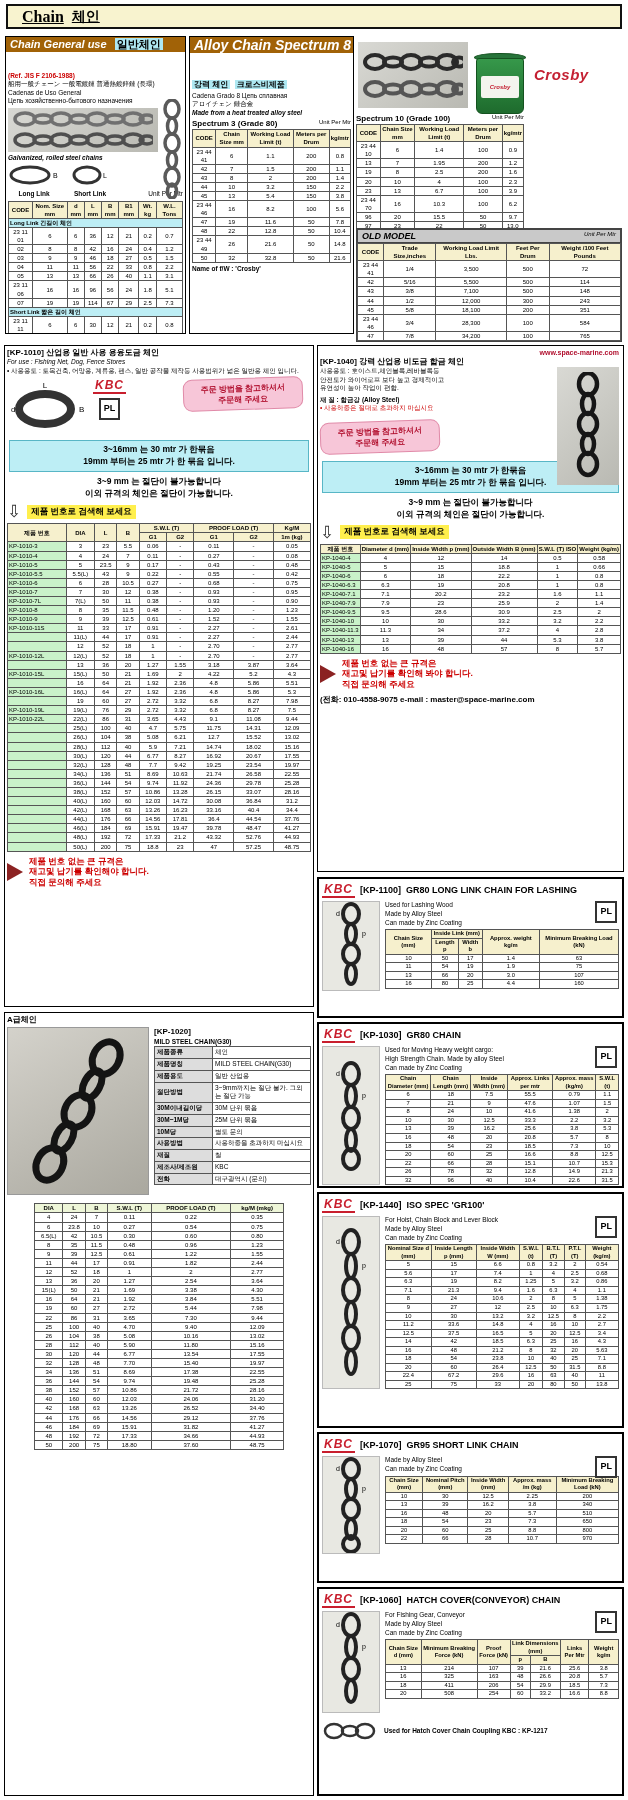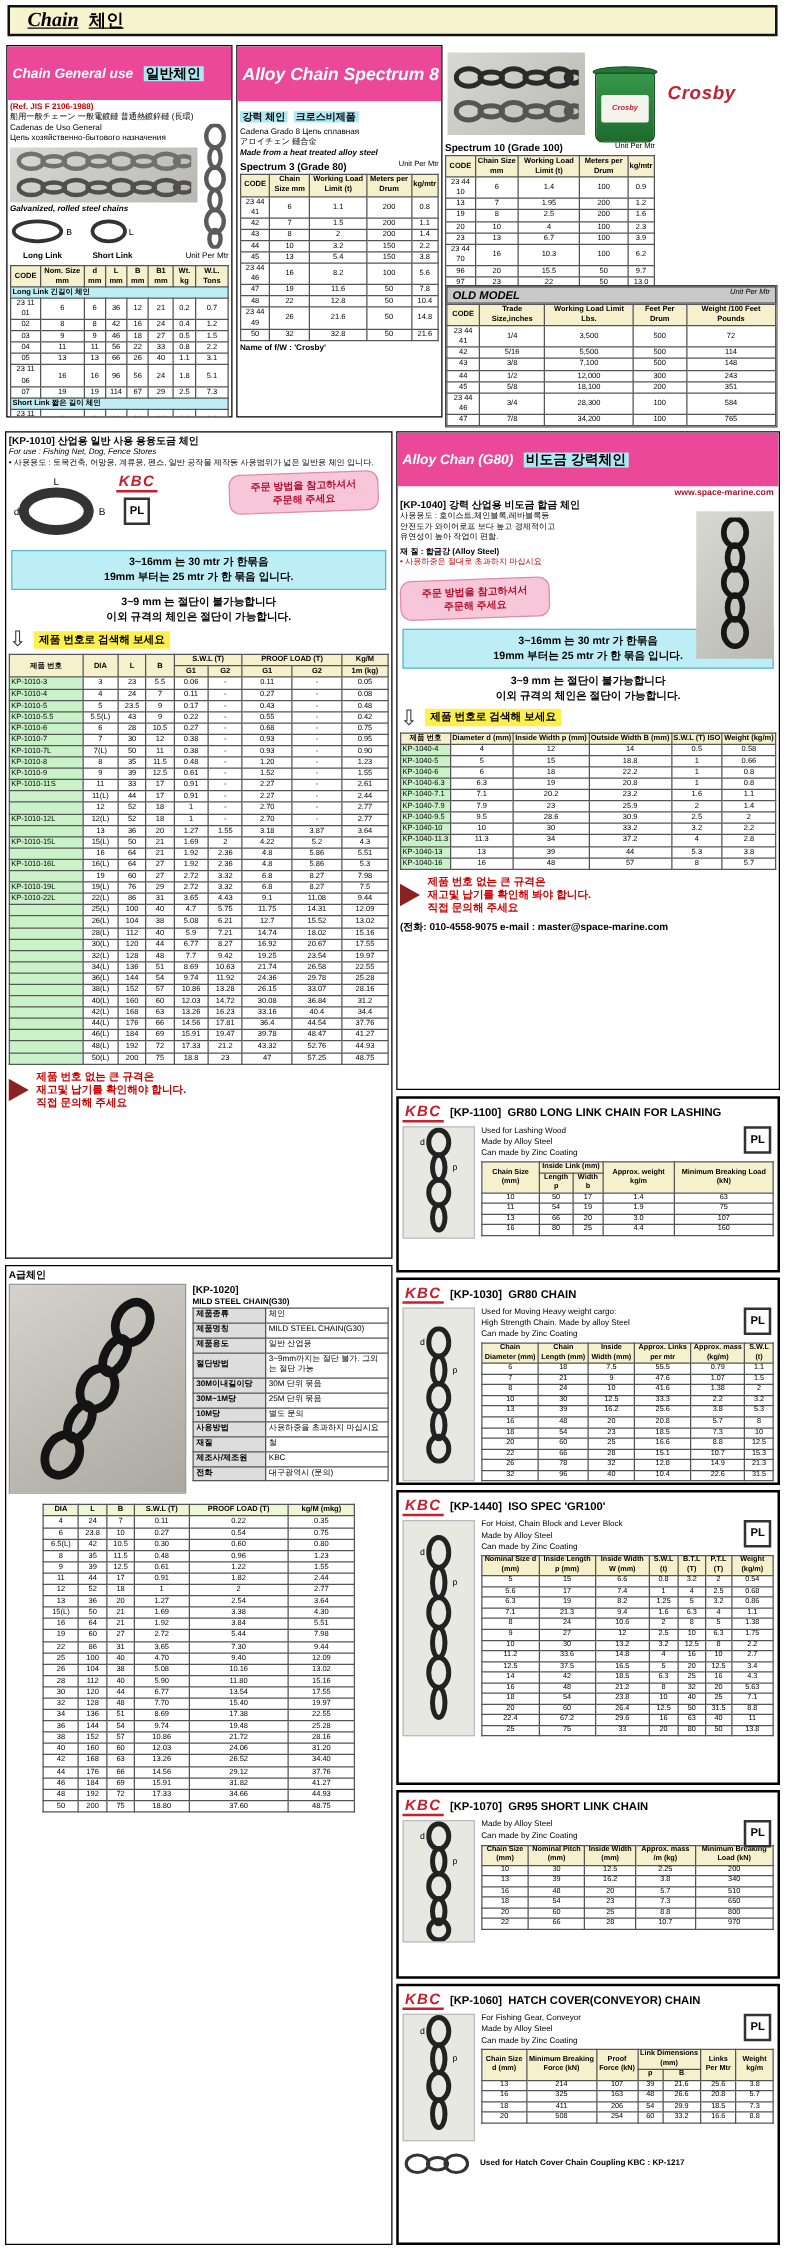--- a/index.html
+++ b/index.html
@@ -4,21 +4,21 @@
 <style>
   *{margin:0;padding:0;box-sizing:border-box}
   html,body{width:628px;height:1800px}
   body{position:relative;background:#fff;color:#000;font-family:"Liberation Sans","DejaVu Sans",sans-serif;overflow:hidden}
   .abs{position:absolute}
   .b{font-weight:bold}.it{font-style:italic}
   .tiny{font-size:6.5px;line-height:1.3}
   .sm{font-size:8px;line-height:1.3}
   .red-t{color:#c00}
   .panel{position:absolute;border:1px solid #000;background:#fff;overflow:hidden;padding:2px}
-  .hdr{background:#ec4899;color:#fff;font-weight:bold;font-style:italic;font-size:11px;padding:14px 4px;margin:-2px -2px 2px -2px;white-space:nowrap}
+  .hdr{background:#a16207;color:#fff;font-weight:bold;font-style:italic;font-size:11px;padding:0 4px;margin:-2px -2px 20px -2px;white-space:nowrap}
   .hdr .hl{margin-left:5px}
   .hl{background:#aee8f2;color:#000;font-style:normal;font-weight:bold;padding:0 2px}
   .unitlbl{float:right;font-size:6px;font-weight:normal}
   table.tbl{border-collapse:collapse;width:100%;background:#fff}
   .tbl th,.tbl td{border:1px solid #555;font-size:6px;line-height:1.35;padding:0 1px;text-align:center;vertical-align:middle}
   .tbl th{background:#f6f0cd;font-weight:bold}
   td.section{background:#bdeef5;text-align:left;font-weight:bold}
   .t-mild td:first-child,.t-alloy td:first-child{background:#c9f2c9;text-align:left}
   .t-spec th{background:#eef6d8}
   .t-info td{font-size:6.5px;text-align:left;padding:1px 2px}
@@ -30,21 +30,21 @@
   .stock{display:flex;align-items:center;gap:6px;margin-top:4px}
   .stock .txt{color:#c00;font-weight:bold;font-size:8.5px;line-height:1.25}
   .arr{display:inline-block;width:0;height:0}
   .arr-right{border-top:9px solid transparent;border-bottom:9px solid transparent;border-left:16px solid #8b2222}
   .outline-arrow{font-size:17px;color:#333;line-height:1}
   .kbc-logo{color:#c81e2d;font-weight:bold;font-style:italic;font-size:12px;letter-spacing:1px;border-bottom:2px solid #c81e2d;padding:0 2px;display:inline-block}
   .pl-box{display:inline-block;border:2px solid #333;padding:4px 3px;font-weight:bold;font-size:9px;background:#fff;line-height:1.1}
   .crosby{color:#c42032;font-weight:bold;font-style:italic;font-size:15px;letter-spacing:.5px}
   .photo{background:linear-gradient(135deg,#d9d9d4,#b9b9b2);display:flex;flex-direction:column;align-items:center;justify-content:center;gap:3px}
   .title-box{position:absolute;left:6px;top:4px;width:616px;height:25px;border:2px solid #111;background:#f8f3cf;display:flex;align-items:center;padding-left:14px;gap:8px}
-  .title-box .t-en{font-family:"Liberation Serif",serif;font-style:italic;font-weight:bold;font-size:16px;text-decoration:underline}
+  .title-box .t-en{font-family:"Liberation Serif",serif;font-weight:bold;font-size:16px;text-decoration:underline}
   .title-box .t-ko{font-weight:bold;font-size:14px;text-decoration:underline}
   .grade-row{font-weight:bold;font-size:8px;margin:2px 0 1px 0}
   .om-hdr{background:#c9c9c9;border:1px solid #444;font-weight:bold;font-style:italic;font-size:9px;padding:1px 4px}
   .bucket{position:absolute;left:474px;top:50px;width:52px;height:64px}
   .bucket .body{position:absolute;top:8px;left:2px;right:2px;bottom:0;background:linear-gradient(#36984a,#1e6b2d);border-radius:3px 3px 6px 6px;border:1px solid #14521f}
   .bucket .lid{position:absolute;top:3px;left:0;right:0;height:9px;background:#27743a;border-radius:50%;border:1px solid #14521f}
   .bucket .lbl{position:absolute;top:26px;left:7px;right:7px;height:22px;background:#f4f4ee;border-radius:2px;color:#c42032;font-size:6px;font-weight:bold;font-style:italic;text-align:center;line-height:22px}
   .m-graphics{display:flex;align-items:flex-start;gap:6px;margin:3px 0}
   .kbcbox{position:absolute;left:317px;width:307px;border:2px solid #000;background:#fff;padding:3px;overflow:hidden}
   .kb-hdr{display:flex;align-items:center;gap:5px}
@@ -983,24 +983,20 @@
     <span class="arr arr-right"></span>
     <div class="txt">
       <div>제품 번호 없는 큰 규격은</div>
       <div>재고및 납기를 확인해야 합니다.</div>
       <div>직접 문의해 주세요</div>
     </div>
   </div>
 </div>
 
 <div class="panel" style="left:317px;top:345px;width:307px;height:527px">
-  <div class="hdr">
-    <span>Alloy Chan (G80)</span>
-    <span class="hl">비도금 강력체인</span>
-  </div>
   <div class="site">www.space-marine.com</div>
   <div class="sm b">
     <span>[KP-1040]</span>
     <span>강력 산업용 비도금 합금 체인</span>
   </div>
   <div style="position:relative;padding-right:70px">
     <div class="tiny">사용용도 : 호이스트,체인블록,레바블록등</div>
     <div class="tiny">안전도가 와이어로프 보다 높고 경제적이고</div>
     <div class="tiny">유연성이 높아 작업이 편함.</div>
     <div class="tiny b" style="margin-top:3px">재  질 : 합금강 (Alloy Steel)</div>

